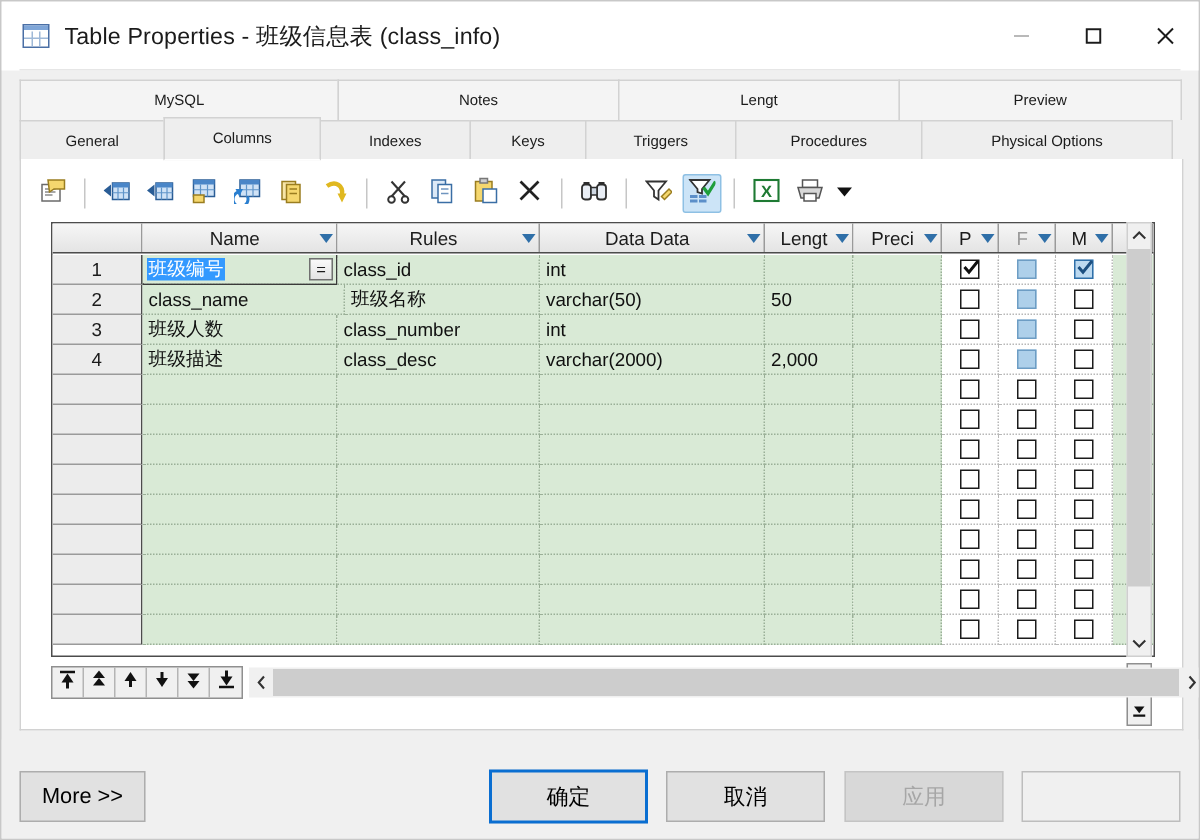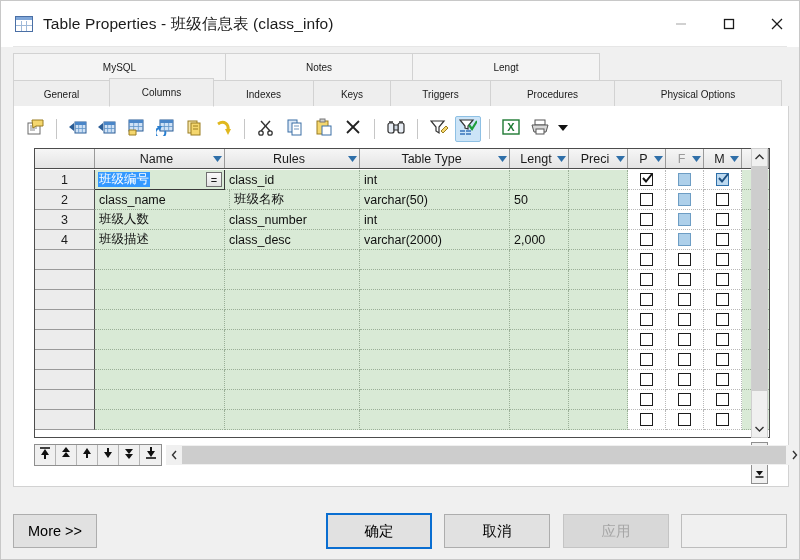--- a/index.html
+++ b/index.html
@@ -299,20 +299,21 @@
       </div>
     </div>
   </div>
   <div id="title-sep"></div>
 
   <div id="tabs-area">
     <div class="tabrow top" id="tabrow-top">
         <div class="tab" style="width: 213px;">MySQL</div>
         <div class="tab" style="width: 188px;">Notes</div>
         <div class="tab" style="width: 188px;">Lengt</div>
+        <div class="tab" style="width: 189px;">Preview</div>
       </div>
     <div class="tabrow bottom" id="tabrow-bottom">
         <div class="tab" style="width: 97px;">General</div>
         <div class="tab active" style="width: 105px;">Columns</div>
         <div class="tab" style="width: 101px;">Indexes</div>
         <div class="tab" style="width: 78px;">Keys</div>
         <div class="tab" style="width: 101px;">Triggers</div>
         <div class="tab" style="width: 125px;">Procedures</div>
         <div class="tab" style="width: 168px;">Physical Options</div>
       </div>
@@ -479,21 +480,21 @@
           </div>
           <div class="hcell" style="width: 135px;">
             <span class="hlabel">Rules</span>
             <span class="hdrop">
               <svg width="11" height="8">
                 <polygon points="1,1 10,1 5.5,7" fill="#2f6fa8"></polygon>
               </svg>
             </span>
           </div>
           <div class="hcell" style="width: 150px;">
-            <span class="hlabel">Table Type</span>
+            <span class="hlabel">Data Data</span>
             <span class="hdrop">
               <svg width="11" height="8">
                 <polygon points="1,1 10,1 5.5,7" fill="#2f6fa8"></polygon>
               </svg>
             </span>
           </div>
           <div class="hcell" style="width: 59px;">
             <span class="hlabel">Lengt</span>
             <span class="hdrop">
               <svg width="11" height="8">

